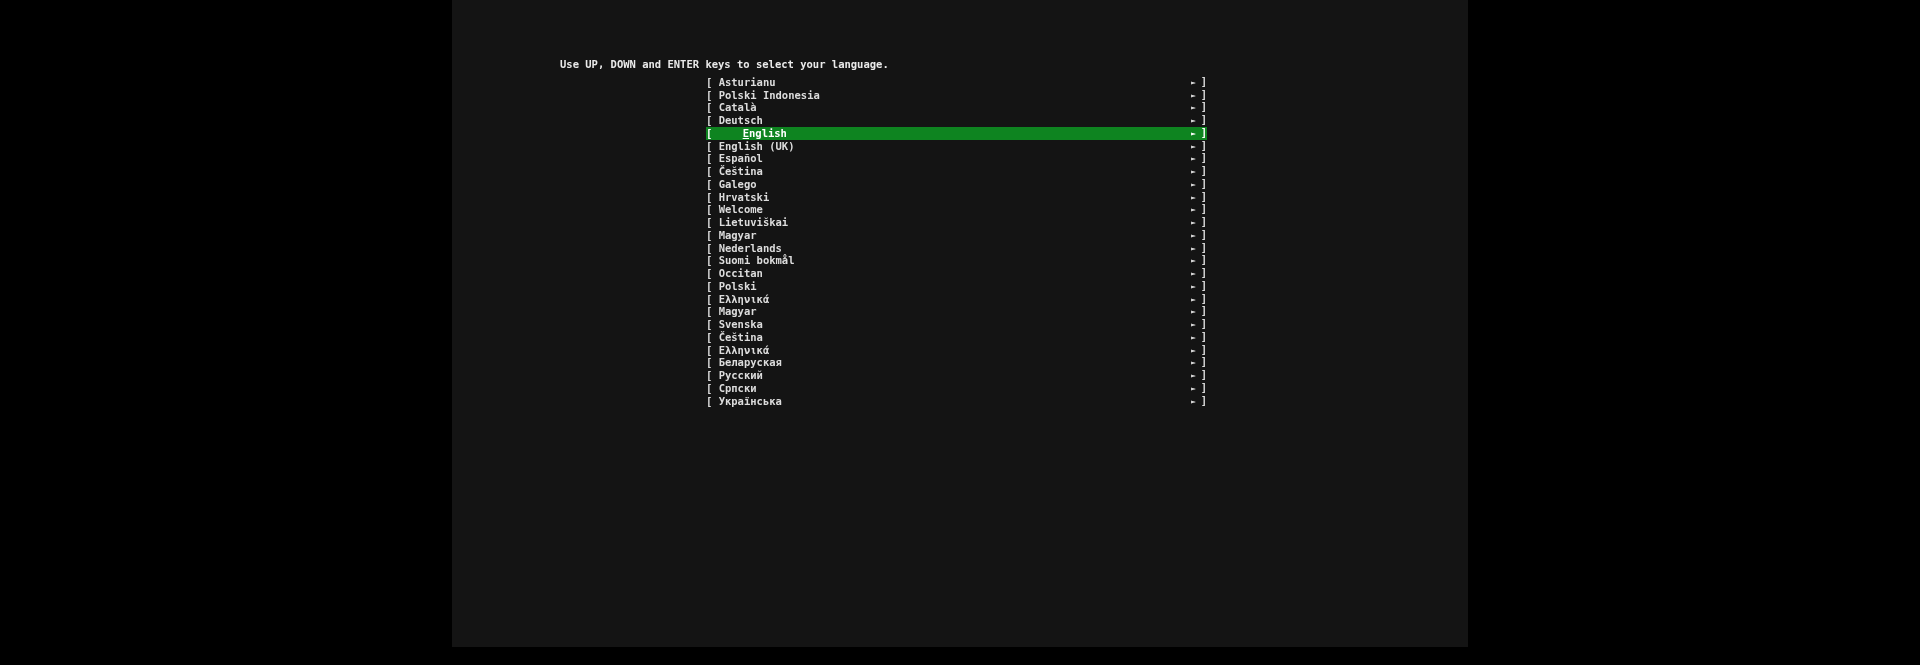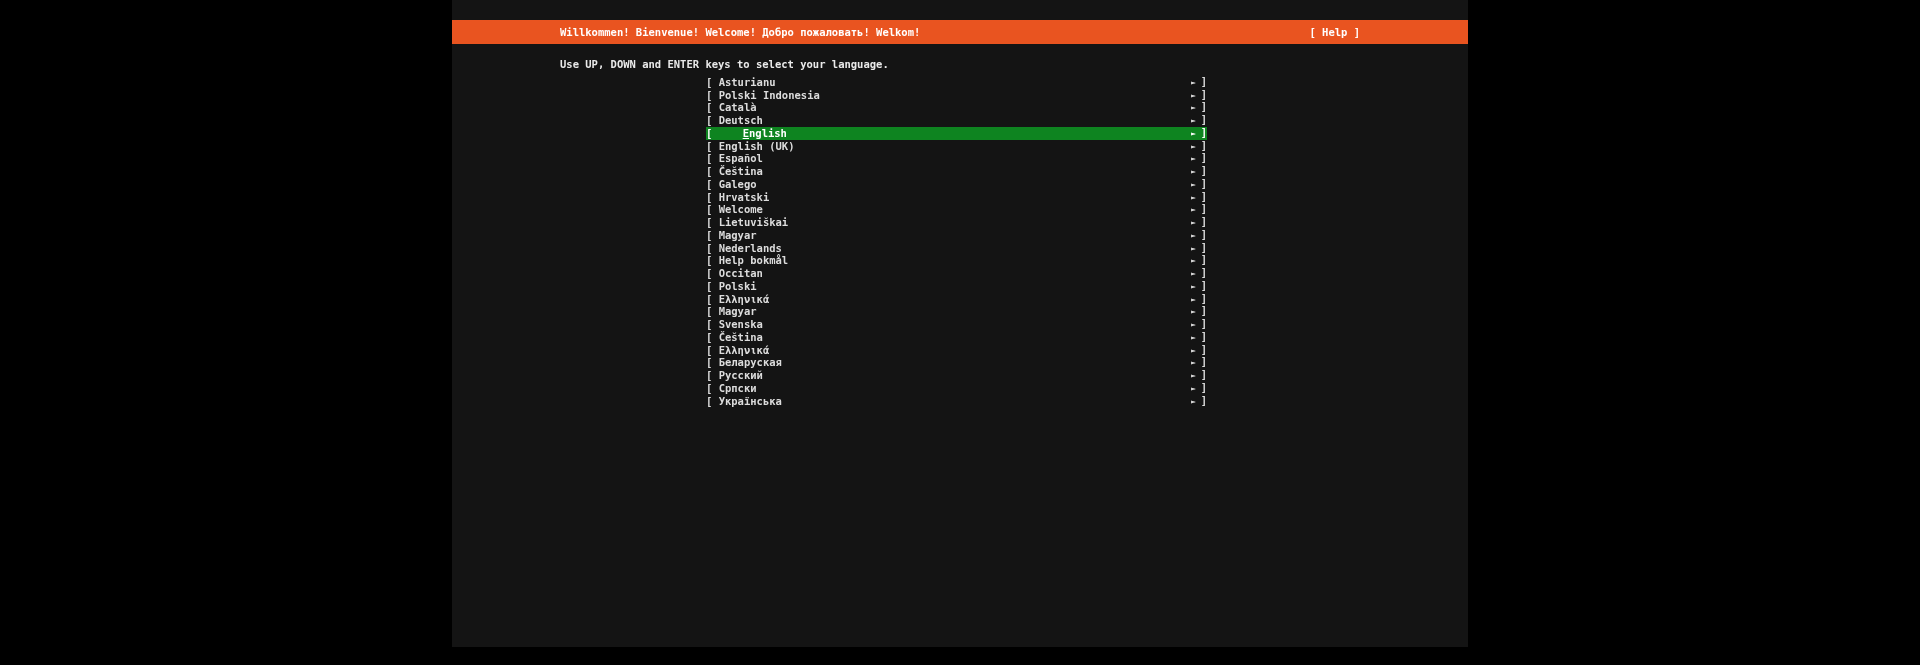--- a/index.html
+++ b/index.html
@@ -36,24 +36,20 @@
   .row.selected { background:#0E8420; color:#ffffff; }
   .row.selected .option-label { display:inline-block;padding-left:24px; }
   .row.selected .option-label::first-letter { text-decoration:underline; }
 </style>
 </head>
 <body>
 
 <div class="screen">
   <div class="terminal" style="background: rgb(20, 20, 20);">
 
-    <div class="header-bar" style="background: rgb(233, 84, 32);">
-      <span>Willkommen! Bienvenue! Welcome! Добро пожаловать! Welkom!</span>
-      <span class="help-btn">[ Help ]</span>
-    </div>
 
     <div class="instruction">Use UP, DOWN and ENTER keys to select your language.</div>
 
     <div class="lang-list">
         <div class="row">
     <span class="option-left">[ </span><span class="option-label">Asturianu</span>
     <span class="option-right"><span class="arrow-glyph">► </span><span>]</span></span>
   </div>
         <div class="row">
     <span class="option-left">[ </span><span class="option-label">Polski Indonesia</span>
@@ -101,21 +97,21 @@
   </div>
         <div class="row">
     <span class="option-left">[ </span><span class="option-label">Magyar</span>
     <span class="option-right"><span class="arrow-glyph">► </span><span>]</span></span>
   </div>
         <div class="row">
     <span class="option-left">[ </span><span class="option-label">Nederlands</span>
     <span class="option-right"><span class="arrow-glyph">► </span><span>]</span></span>
   </div>
         <div class="row">
-    <span class="option-left">[ </span><span class="option-label">Help bokmål</span>
+    <span class="option-left">[ </span><span class="option-label">Suomi bokmål</span>
     <span class="option-right"><span class="arrow-glyph">► </span><span>]</span></span>
   </div>
         <div class="row">
     <span class="option-left">[ </span><span class="option-label">Occitan</span>
     <span class="option-right"><span class="arrow-glyph">► </span><span>]</span></span>
   </div>
         <div class="row">
     <span class="option-left">[ </span><span class="option-label">Polski</span>
     <span class="option-right"><span class="arrow-glyph">► </span><span>]</span></span>
   </div>

